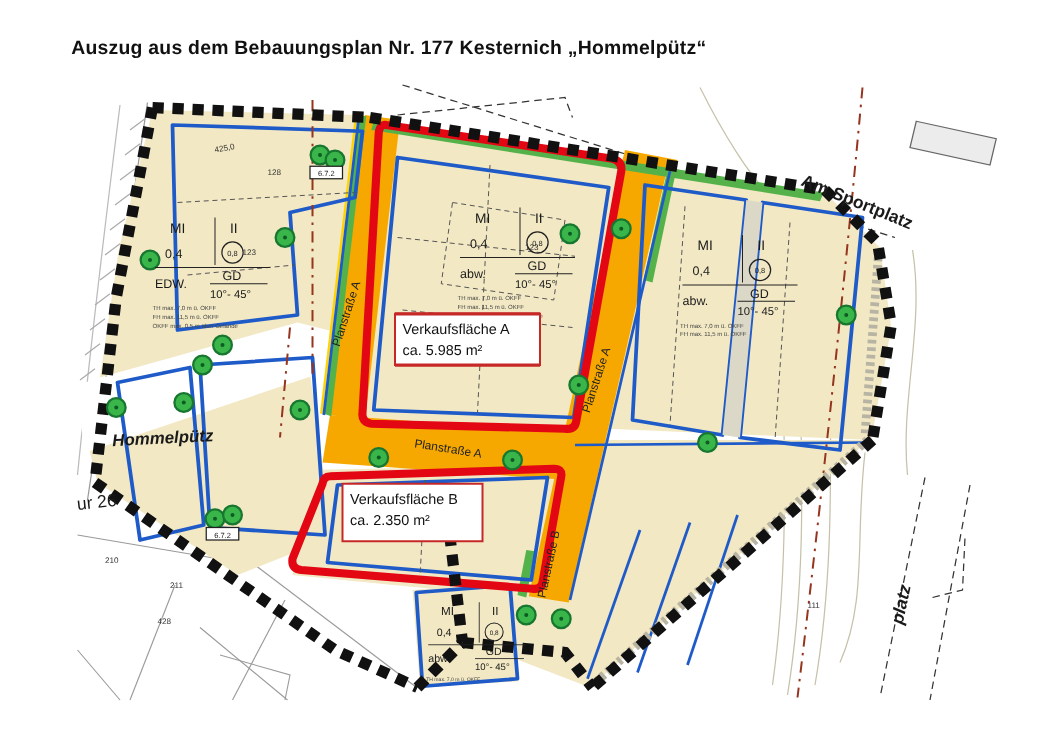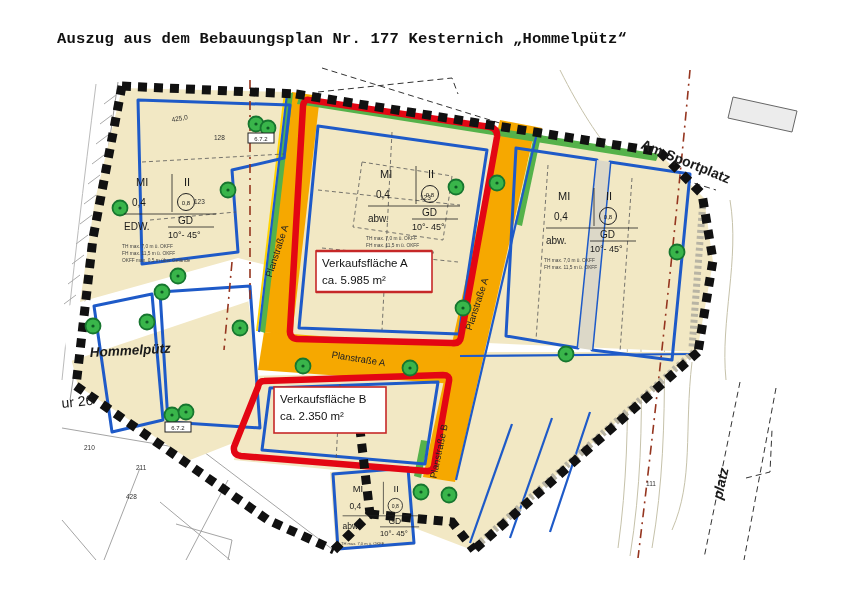--- a/index.html
+++ b/index.html
@@ -1,19 +1,19 @@
 <!DOCTYPE html>
 <html><head>
 <meta charset="utf-8">
 <style>
   html,body{margin:0;padding:0;background:#fff;}
   .page{position:relative;width:842px;height:595px;background:#fff;overflow:hidden;
         font-family:"Liberation Sans",sans-serif;}
   .title{position:absolute;left:57px;top:30px;font-size:15.5px;font-weight:bold;color:#111;
-         letter-spacing:.2px;white-space:nowrap;font-family:Liberation Mono, monospace;}
+         letter-spacing:.2px;white-space:nowrap;}
   svg{position:absolute;left:0;top:0;}
   svg text{font-family:"Liberation Sans",sans-serif;fill:#1a1a1a;}
   .beige{fill:#F2E8C4;stroke:none;}
   .street{fill:#F6A800;stroke:none;}
   .greenstrip{fill:#55B24A;stroke:none;}
   .blue{fill:none;stroke:#1E5AC8;stroke-width:3;stroke-linejoin:round;}
   .blue2{fill:none;stroke:#1E5AC8;stroke-width:2.2;}
   .red-ring{fill:none;stroke:#E30613;stroke-width:6.5;stroke-linejoin:round;stroke-linecap:round;}
   .chain{fill:none;stroke:#111;stroke-width:9;stroke-dasharray:9 7;stroke-linecap:butt;}
   .grayband{fill:none;stroke:#b8b4a4;stroke-width:7;stroke-dasharray:3 3;}

